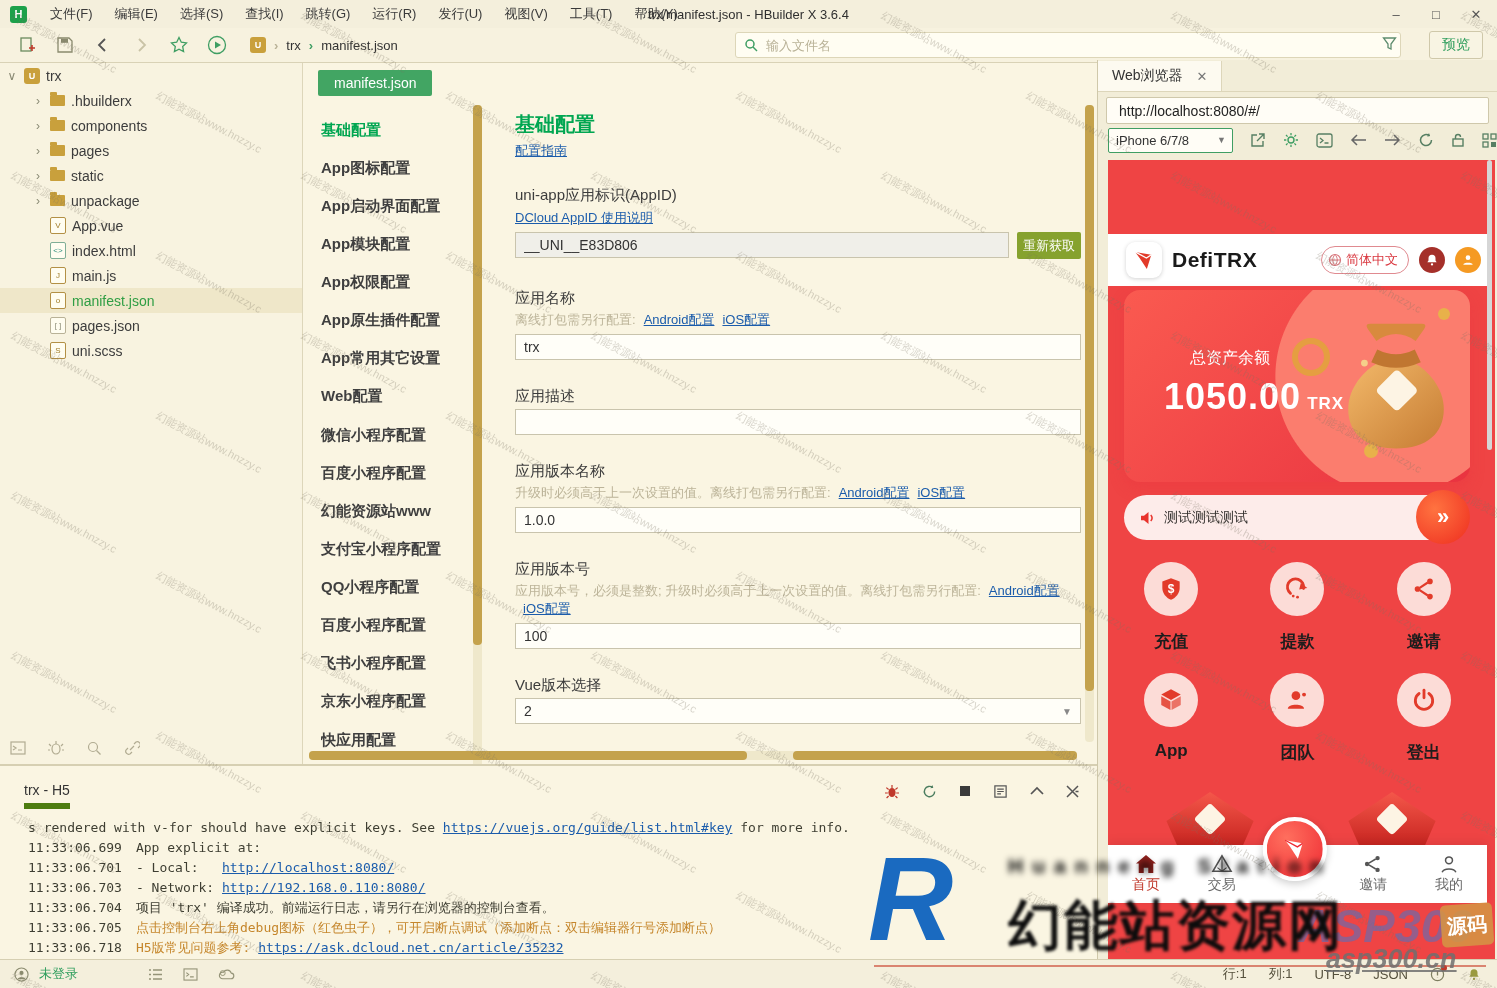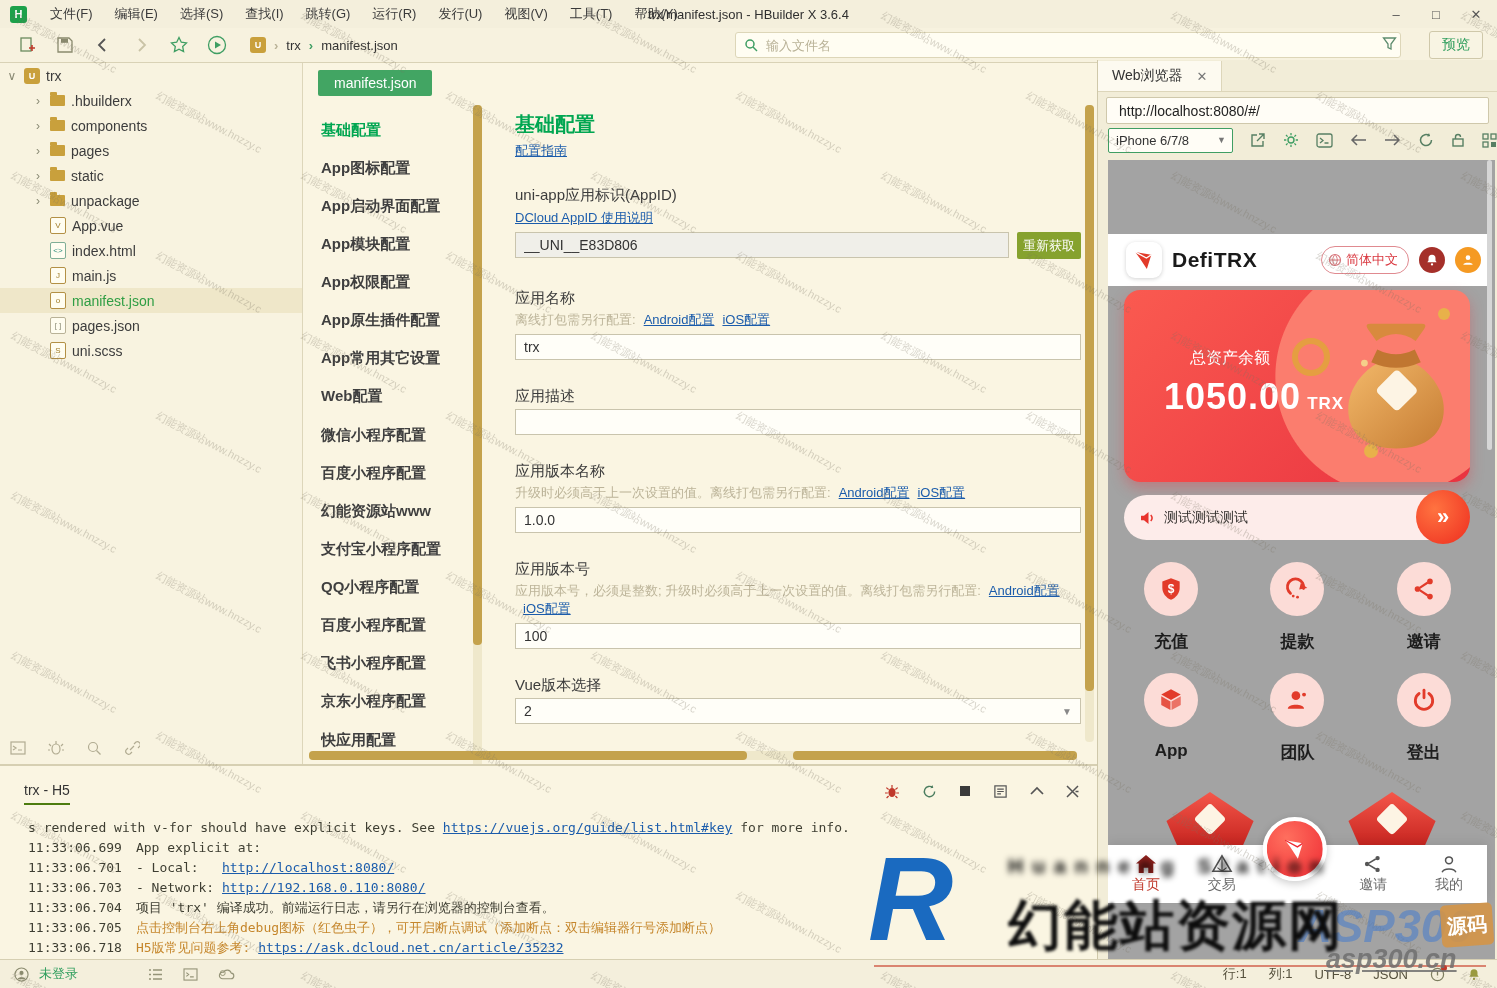--- a/index.html
+++ b/index.html
@@ -91,21 +91,21 @@
   .btab .x{color:#777;font-size:13px;}
   .urlbar{margin:5px 8px 0 8px;height:25px;background:#fffdf6;border:1px solid #cfc8ab;border-radius:2px;
           display:flex;align-items:center;padding:0 10px;}
   .urlbar input{border:0;outline:0;background:transparent;width:100%;font-size:14px;color:#222;
                 font-family:"Liberation Sans",sans-serif;}
   .dev-row{height:32px;display:flex;align-items:center;gap:17px;padding-left:10px;}
   .dev-sel{width:116px;height:23px;border:1px solid #3f9e63;background:#fffdf6;border-radius:2px;
            font-size:13px;color:#333;display:flex;align-items:center;padding:0 7px;position:relative;}
   .dev-sel .caret{position:absolute;right:6px;font-size:9px;color:#777;}
   .bt-ico{display:flex;align-items:center;justify-content:center;}
-  .viewport{position:absolute;top:100px;left:10px;right:2px;bottom:0;background:#a3a3a3;overflow:hidden;}
+  .viewport{position:absolute;top:100px;left:10px;right:2px;bottom:0;background:#ef4444;overflow:hidden;}
   .vp-scroll{position:absolute;right:3px;top:0;width:5px;height:290px;background:#d6d6d6;border-radius:3px;}
   
   .app-header{position:absolute;top:74px;left:0;right:8px;height:52px;background:#fff;display:flex;
               align-items:center;padding-left:18px;}
   .app-logo{width:36px;height:36px;border-radius:9px;background:#fff;box-shadow:0 1px 4px rgba(0,0,0,.18);
             display:flex;align-items:center;justify-content:center;}
   .brand{font-size:21px;font-weight:bold;color:#1a1a1a;margin-left:10px;letter-spacing:.5px;}
   .lang-pill{margin-left:auto;height:26px;border:1px solid #e08a90;border-radius:14px;display:flex;
              align-items:center;gap:4px;padding:0 10px 0 6px;color:#d9363e;font-size:13px;}
   .hd-circle{width:26px;height:26px;border-radius:50%;display:flex;align-items:center;justify-content:center;
@@ -141,21 +141,21 @@
             font-size:14px;color:#6b6b6b;}
   .nav-item.active{color:#c0392b;}
   .nav-center{position:absolute;left:50%;transform:translateX(-55%);top:-28px;width:56px;height:56px;
               border-radius:50%;background:radial-gradient(circle at 35% 30%,#ff6f5e,#ee2b33);
               border:4px solid #fff;display:flex;align-items:center;justify-content:center;z-index:3;
               box-shadow:0 3px 8px rgba(0,0,0,.2);}
   
   .console{position:absolute;left:0;top:764px;width:1097px;height:196px;background:#faf5e2;
            border-top:2px solid #d6cfb2;}
   .con-tab{position:absolute;left:24px;top:16px;font-size:14px;color:#333;padding-bottom:5px;
-           border-bottom:2px solid #4d7c0f;}
+           border-bottom:6px solid #4d7c0f;}
   .con-tools{position:absolute;right:18px;top:17px;display:flex;gap:22px;align-items:center;}
   .con-lines{position:absolute;left:28px;top:52px;right:10px;font-family:"DejaVu Sans Mono",monospace;
              font-size:13px;line-height:20px;color:#3e3e32;white-space:nowrap;}
   .cline .t{margin-right:14px;}
   .cline .orange{color:#c5862b;}
   .cline a.lnk{font-family:"DejaVu Sans Mono",monospace;}
   
   .statusbar{position:absolute;left:0;right:0;bottom:0;height:28px;background:#f4efdc;
              border-top:1px solid #d6cfb2;display:flex;align-items:center;font-size:13px;color:#55503c;}
   .sb-left{display:flex;align-items:center;gap:10px;padding-left:14px;}

